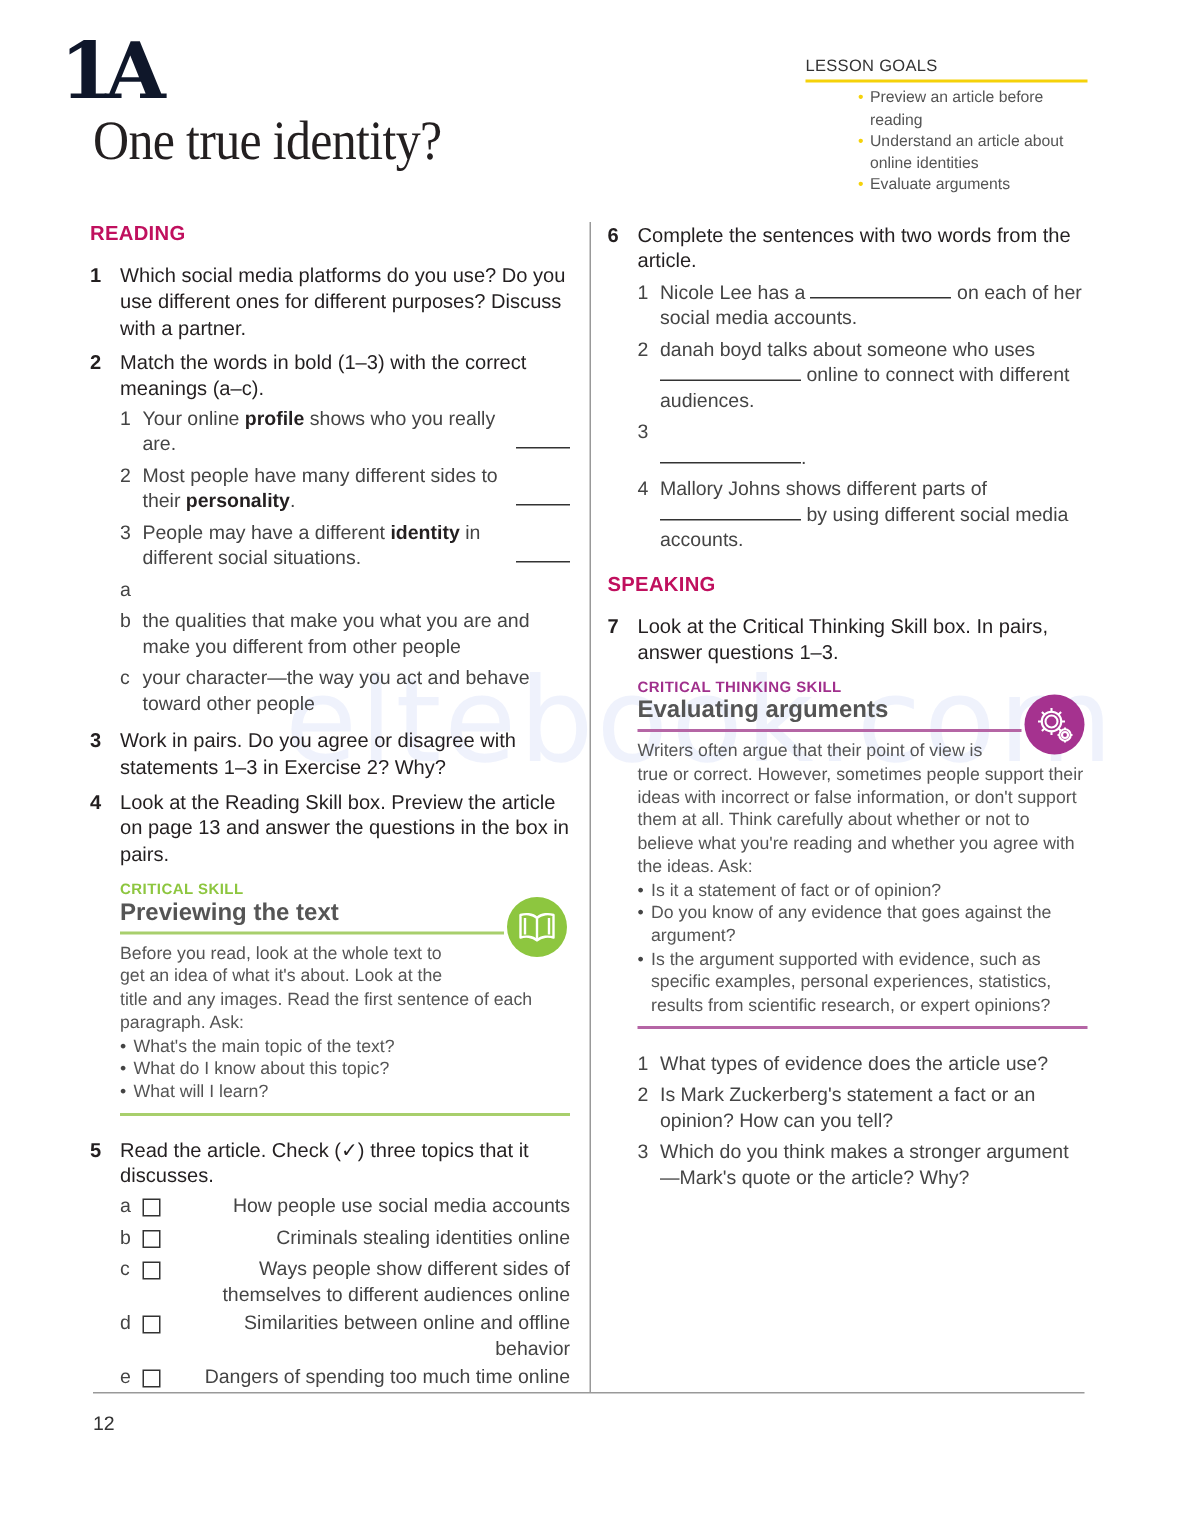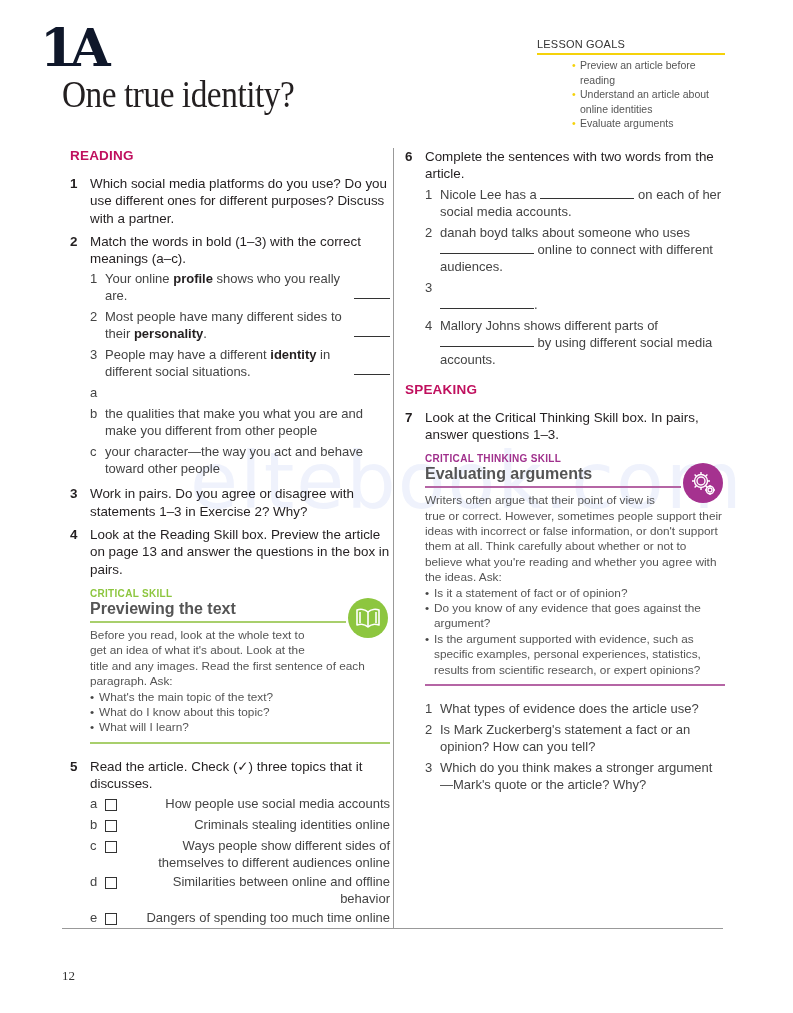--- a/index.html
+++ b/index.html
@@ -9,25 +9,25 @@
   .unit-num { position: absolute; left: 40px; top: 22px; font-family: "DejaVu Serif", serif; font-weight: bold; font-size: 52px; color: #0f172a; letter-spacing: -6px; line-height: 1; }
   .unit-title { position: absolute; left: 62px; top: 76px; font-family: "Liberation Serif", serif; font-size: 37px; color: #231f20; line-height: 1; letter-spacing: -0.5px; transform: scaleX(0.9); transform-origin: left; }
 
   .goals { position: absolute; left: 537px; top: 38px; width: 188px; }
   .goals-title { font-size: 11px; color: #333; padding-bottom: 3px; border-bottom: 2px solid #f5d20a; letter-spacing: 0.2px; }
   .goals ul { list-style: none; margin-top: 3px; margin-left: 35px; }
   .goals li { font-size: 10.5px; color: #555; line-height: 14.5px; position: relative; padding-left: 8px; }
   .goals li::before { content: "•"; color: #f5d20a; position: absolute; left: 0; top: 0; }
 
   .col { position: absolute; top: 148px; }
-  .col-left { left: 70px; width: 320px; }
+  .col-left { left: 60px; width: 320px; }
   .col-right { left: 405px; width: 320px; }
   .divider { position: absolute; left: 393px; top: 148px; width: 1px; height: 780px; background: #999; }
   .bottom-rule { position: absolute; left: 62px; top: 928px; width: 661px; height: 1px; background: #999; }
-  .page-num { position: absolute; left: 62px; top: 941px; font-family: Liberation Serif, serif; font-size: 13px; color: #333; margin-top: 27px; }
+  .page-num { position: absolute; left: 62px; top: 941px; font-family: Liberation Sans, sans-serif; font-size: 13px; color: #333; }
 
   .section-head { font-weight: bold; font-size: 13.5px; color: #c0105e; letter-spacing: 0.2px; margin-bottom: 12px; }
   .ex { display: flex; font-size: 13.4px; line-height: 17.3px; color: #231f20; margin-bottom: 6px; }
   .ex-num { width: 20px; flex: 0 0 20px; font-weight: bold; }
   .ex-text { flex: 1; }
 
   .sub { display: flex; font-size: 13px; line-height: 17px; color: #444; margin-bottom: 4px; padding-left: 20px; }
   .sub-num { width: 15px; flex: 0 0 15px; }
   .sub-text { flex: 1; }
   .sub .blank-end { flex: 0 0 36px; border-bottom: 1px solid #333; height: 29px; margin-left: 6px; }

